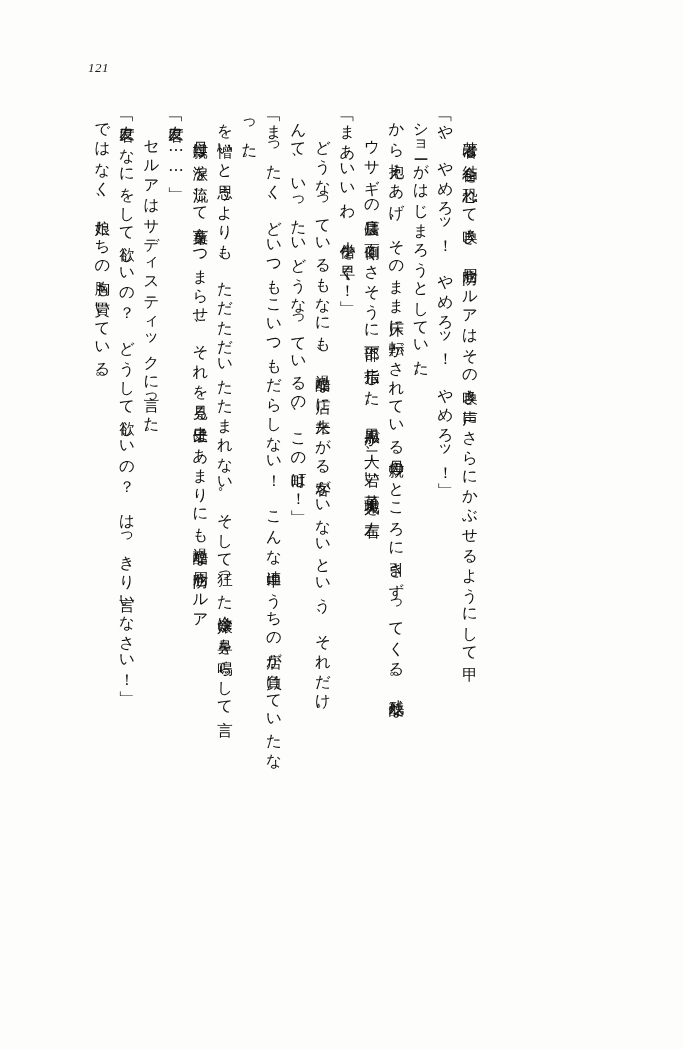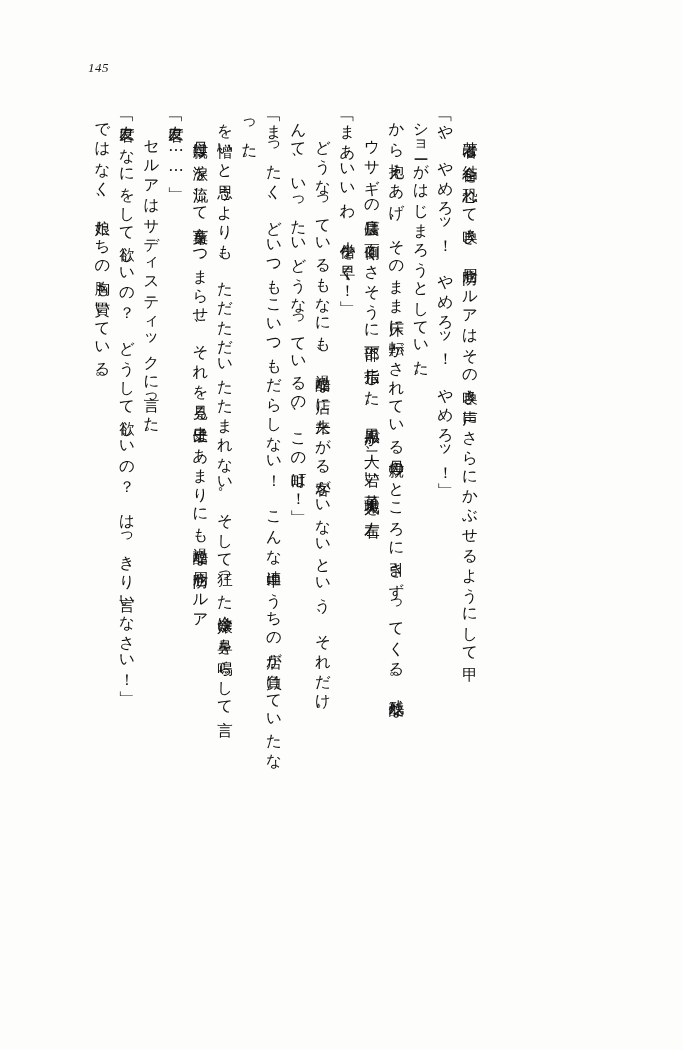--- a/index.html
+++ b/index.html
@@ -54,21 +54,21 @@
   }
   .col.indent {
     padding-top: 17px;
   }
 </style>
 </head>
 <body>
 
 <div class="page">
 
-  <div class="page-number">145</div>
+  <div class="page-number">121</div>
 
   <div class="text-block">
     <div class="col">ではなく、娘たちの胸も貫いている。</div>
     <div class="col">「友君になにをして欲しいの？　どうして欲しいの？　はっきり言いなさい！」</div>
     <div class="col indent">セルアはサディスティックに言った。</div>
     <div class="col">「友君に……」</div>
     <div class="col indent">母親は涙を流して言葉をつまらせ、それを見る史子はあまりにも過酷な周防セルア</div>
     <div class="col">を憎いと思うよりも、ただただいたたまれない。そして狂った令嬢は鼻を鳴らして言</div>
     <div class="col">った。</div>
     <div class="col">「まったく、どいつもこいつもだらしない！　こんな連中にうちの店が負けていたな</div>

